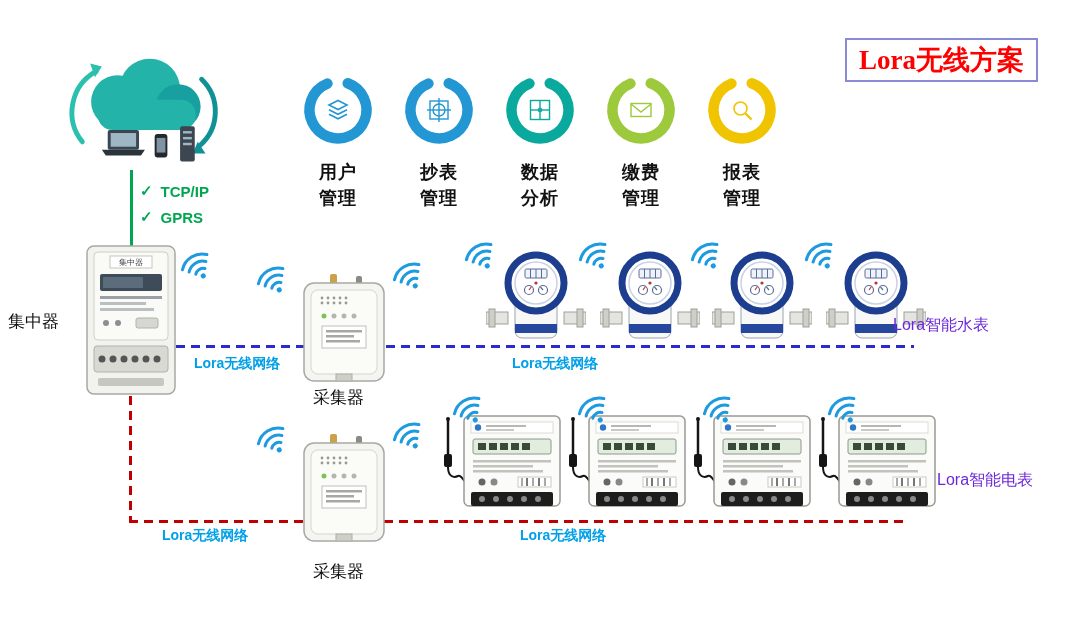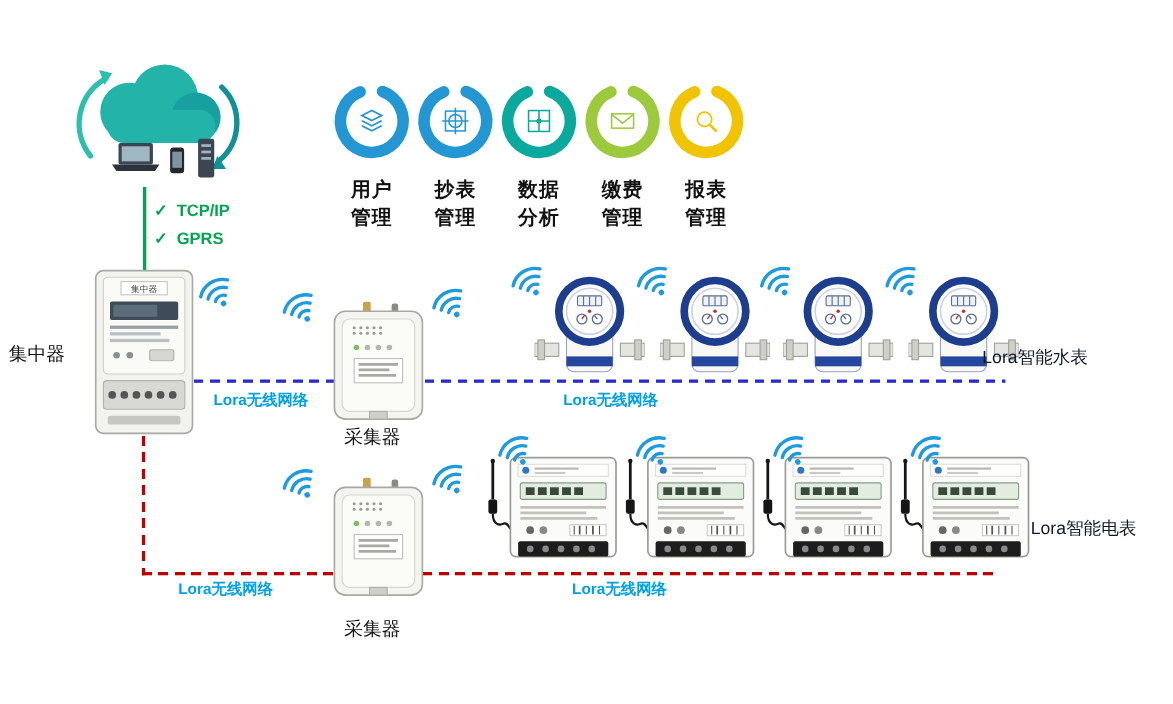--- a/index.html
+++ b/index.html
@@ -5,42 +5,42 @@
   * { margin:0; padding:0; box-sizing:border-box; }
   body { font-family:"Liberation Sans", sans-serif; background:#ffffff; }
   #stage { position:relative; width:1066px; height:640px; background:#ffffff; overflow:hidden; }
   .abs { position:absolute; }
 
   
   .title-box { position:absolute; left:845px; top:38px; border:2px solid #8a8ad6; padding:2px 12px;
                font-family:"Liberation Serif", serif; font-size:27px; font-weight:bold; color:#ff0000; }
 
   
-  .features { position:absolute; left:300px; top:72px; display:flex; }
+  .features { position:absolute; left:300px; top:72px; display:flex;gap:25px; }
   .feature { width:76px; display:flex; flex-direction:column; align-items:center; }
   .feature svg.ring { width:76px; height:76px; display:block; }
   .feature-label { margin-top:11px; text-align:center; font-size:18px; font-weight:700;
                    line-height:26px; color:#111; letter-spacing:1px; }
 
   
   .protocols { position:absolute; left:140px; top:178px; font-size:15px; font-weight:bold; color:#00a650; }
   .protocols .row { display:flex; align-items:center; gap:8px; height:26px; }
 
   
   .line-green { position:absolute; left:130px; top:170px; width:3px; height:76px; background:#00a650; }
   .line-blue  { position:absolute; left:176px; top:345px; width:738px; height:3px;
                 background:repeating-linear-gradient(90deg,#2a2ad0 0 9px,transparent 9px 15px); }
   .line-red-v { position:absolute; left:129px; top:396px; width:3px; height:127px;
                 background:repeating-linear-gradient(180deg,#c00000 0 9px,transparent 9px 15px); }
   .line-red-h { position:absolute; left:129px; top:520px; width:780px; height:3px;
                 background:repeating-linear-gradient(90deg,#c00000 0 9px,transparent 9px 15px); }
 
   .net-label { position:absolute; font-size:14px; font-weight:700; color:#00a0e9;margin-left:24px; }
   .dev-label { position:absolute; font-size:17px; color:#111; }
-  .side-label { position:absolute; font-size:16px; color:#0f172a;text-align:center; }
+  .side-label { position:absolute; font-size:16px; color:#6d28d9;text-align:center; }
 
   .wifi { position:absolute; width:36px; height:31px; color:#1e9be0; transform:rotate(-32deg); }
   .device { position:absolute; }
   svg { display:block; }
 </style>
 </head>
 <body>
 
 <svg xmlns="http://www.w3.org/2000/svg" style="position:absolute;width:0;height:0;overflow:hidden" aria-hidden="true">
   <defs>
@@ -207,20 +207,21 @@
     </symbol>
     <symbol id="icon-magnifier" viewBox="0 0 26 26">
       <circle cx="11.5" cy="11.5" r="6.5"></circle>
       <line x1="16.5" y1="16.5" x2="22.5" y2="22.5" stroke-width="2.4"></line>
     </symbol>
   </defs>
 </svg>
 
 <div id="stage">
 
+  <div class="title-box">Lora无线方案</div>
 
   <svg class="abs" style="left:56px; top:46px; width:168px; height:132px;">
     <use href="#sym-cloud"></use>
   </svg>
 
   <div class="protocols">
     <div class="row">
       <span>✓</span>
       <span>TCP/IP</span>
     </div>

